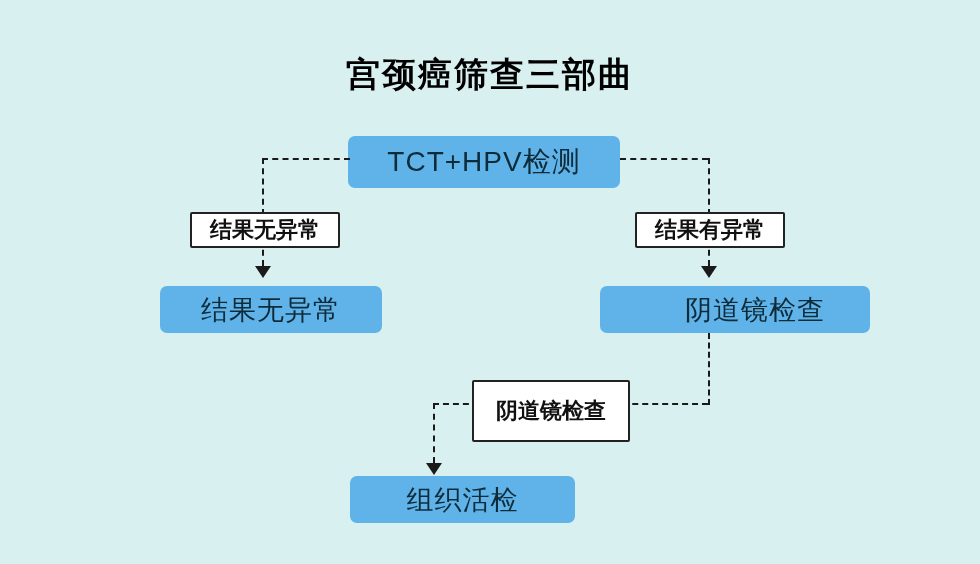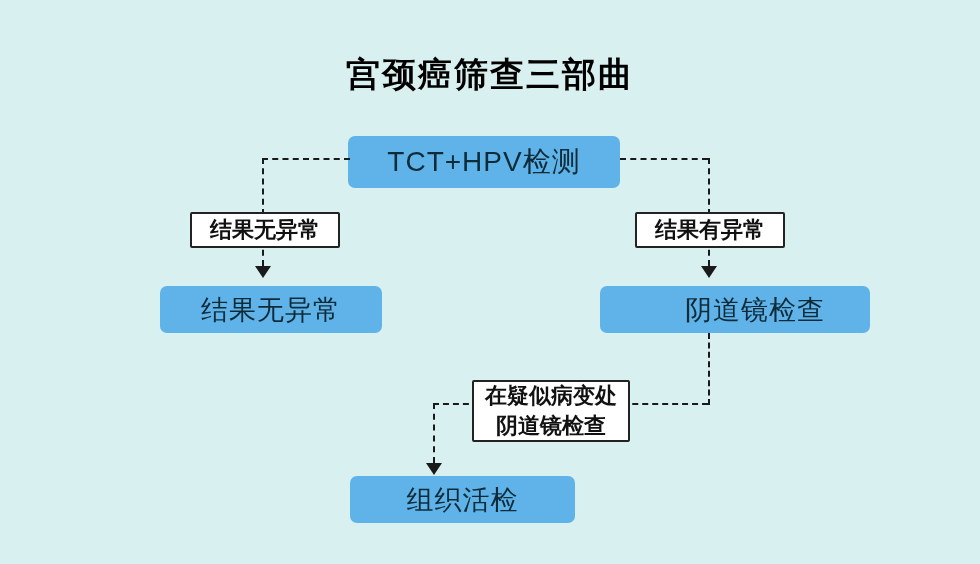--- a/index.html
+++ b/index.html
@@ -101,19 +101,18 @@
   </div>
 
   <div class="node" style="left:600px; top:286px; width:230px; height:47px; font-size:27px;padding-left:40px;">阴道镜检查</div>
 
   <div class="dash-v" style="left:708px; top:333px; height:72px;"></div>
   <div class="dash-h" style="left:433px; top:403px; width:275px;"></div>
   <div class="dash-v" style="left:433px; top:403px; height:60px;"></div>
   <div class="arrow-down" style="left:426px; top:463px;"></div>
 
   <div class="white-label" style="left:472px; top:380px; width:154px; height:58px;">
-    <span>在疑似病变处</span>
     <span>阴道镜检查</span>
   </div>
 
   <div class="node" style="left:350px; top:476px; width:225px; height:47px; font-size:27px;">组织活检</div>
 
 </div>
 
 </body></html>

